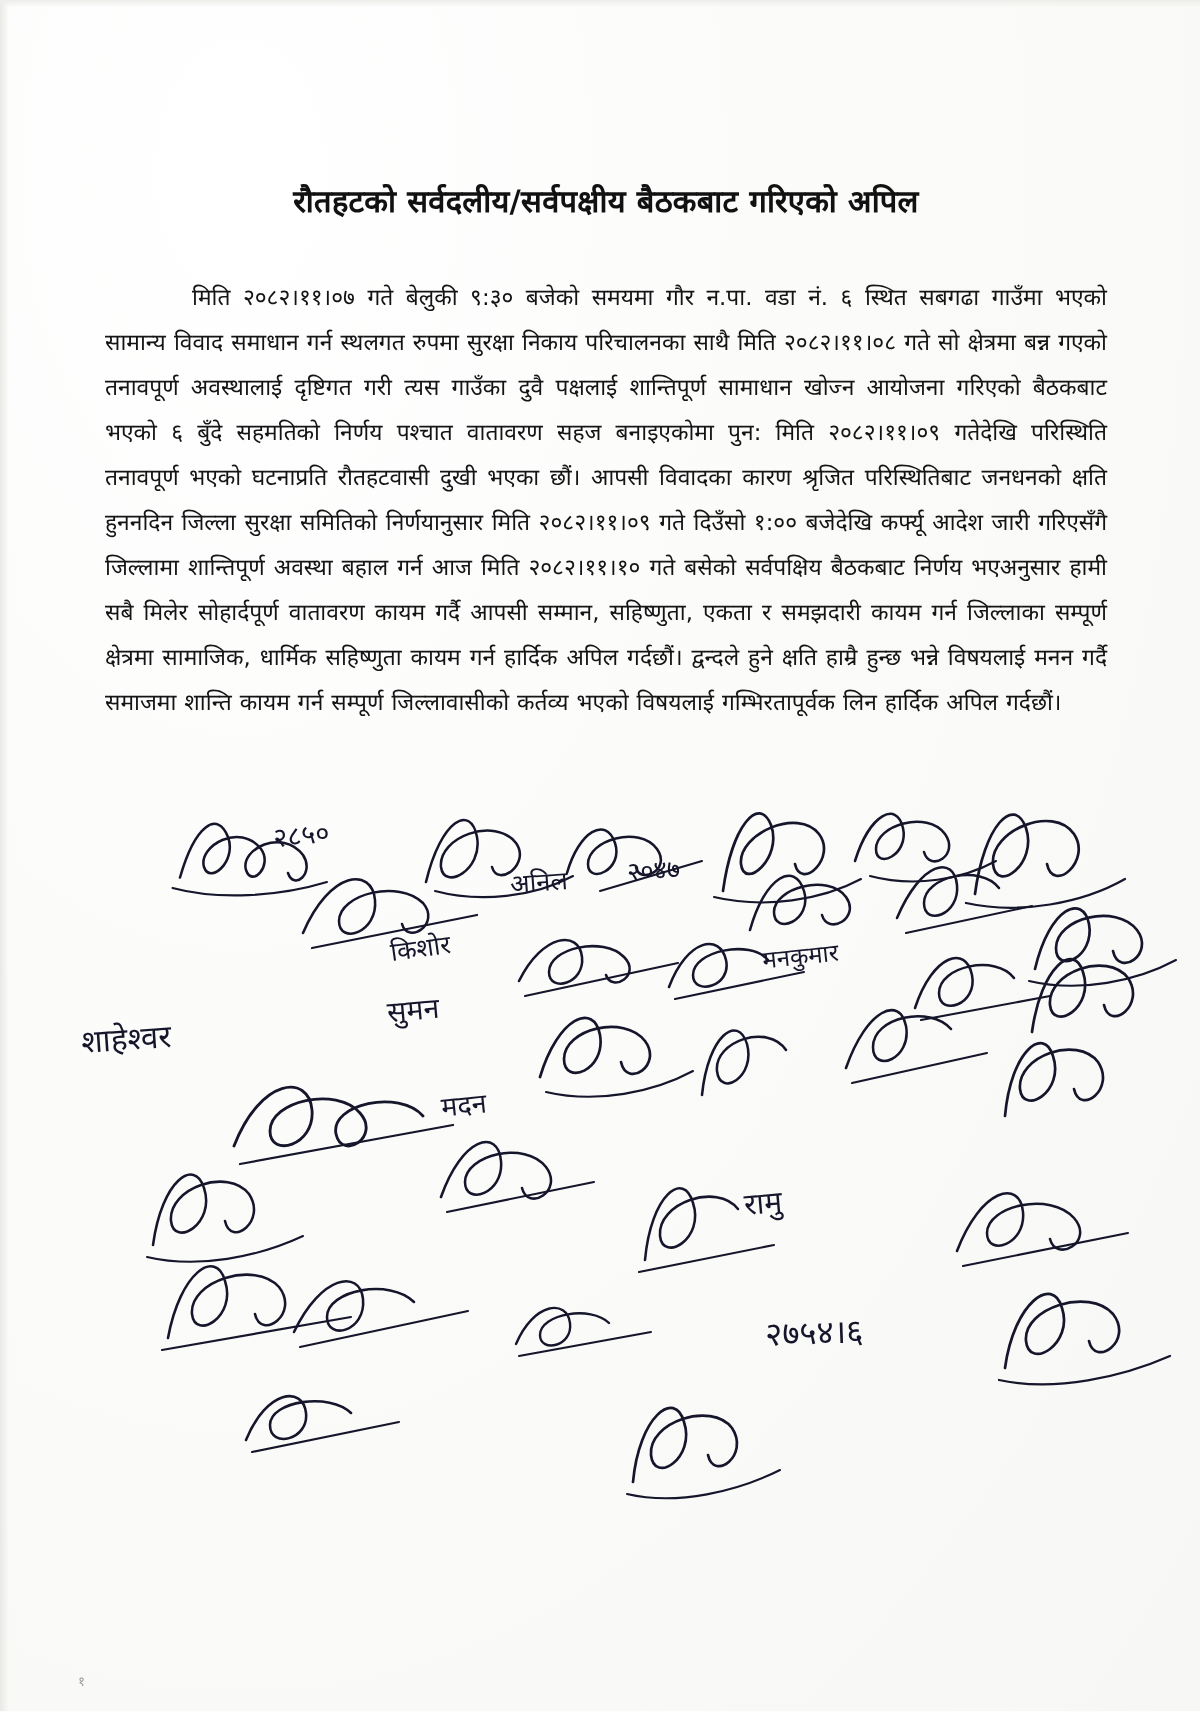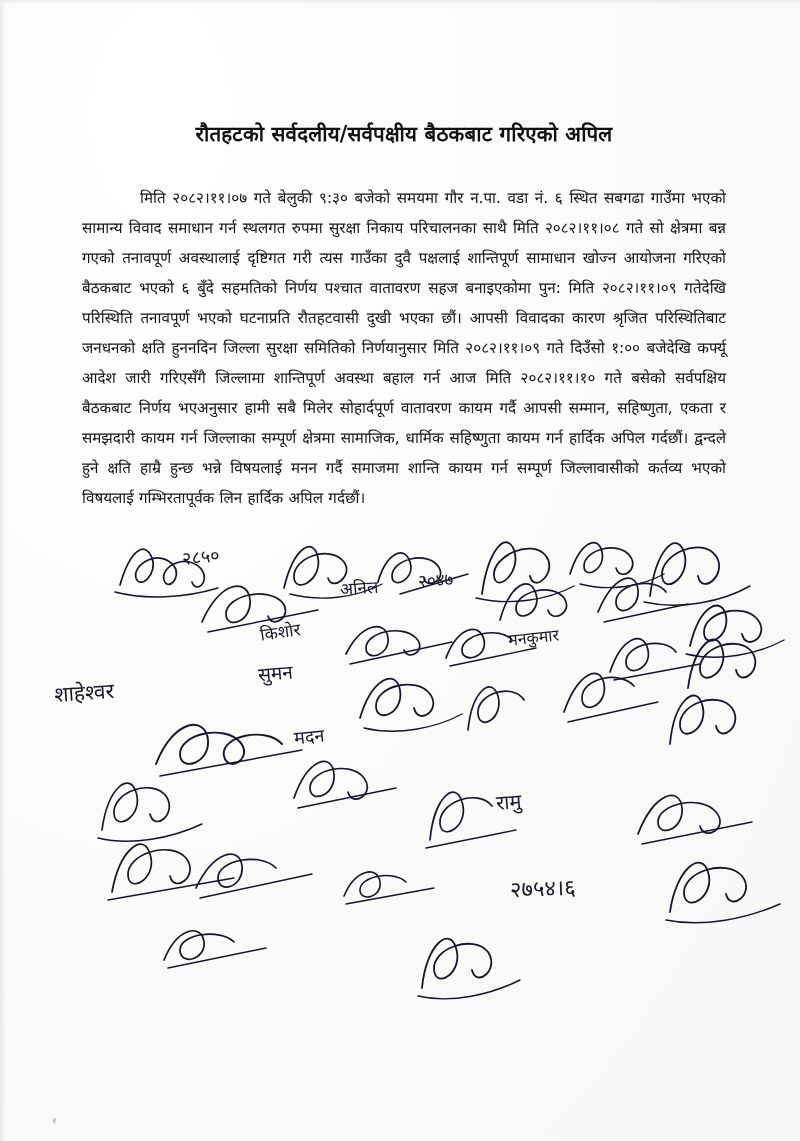--- a/index.html
+++ b/index.html
@@ -54,21 +54,21 @@
     margin: 0 0 34px 0;
     line-height: 1.4;
   }
   .doc-paragraph {
     font-size: 15.2px;
     line-height: 30px;
     color: #141414;
     text-align: justify;
     text-justify: inter-word;
     text-indent: 58px;
-    margin: 12px;
+    margin: 0;
     word-spacing: 0.5px;
   }
   .signature-area {
     position: absolute;
     left: 40px;
     top: 520px;
     width: 724px;
     height: 520px;
   }
   .sig {

